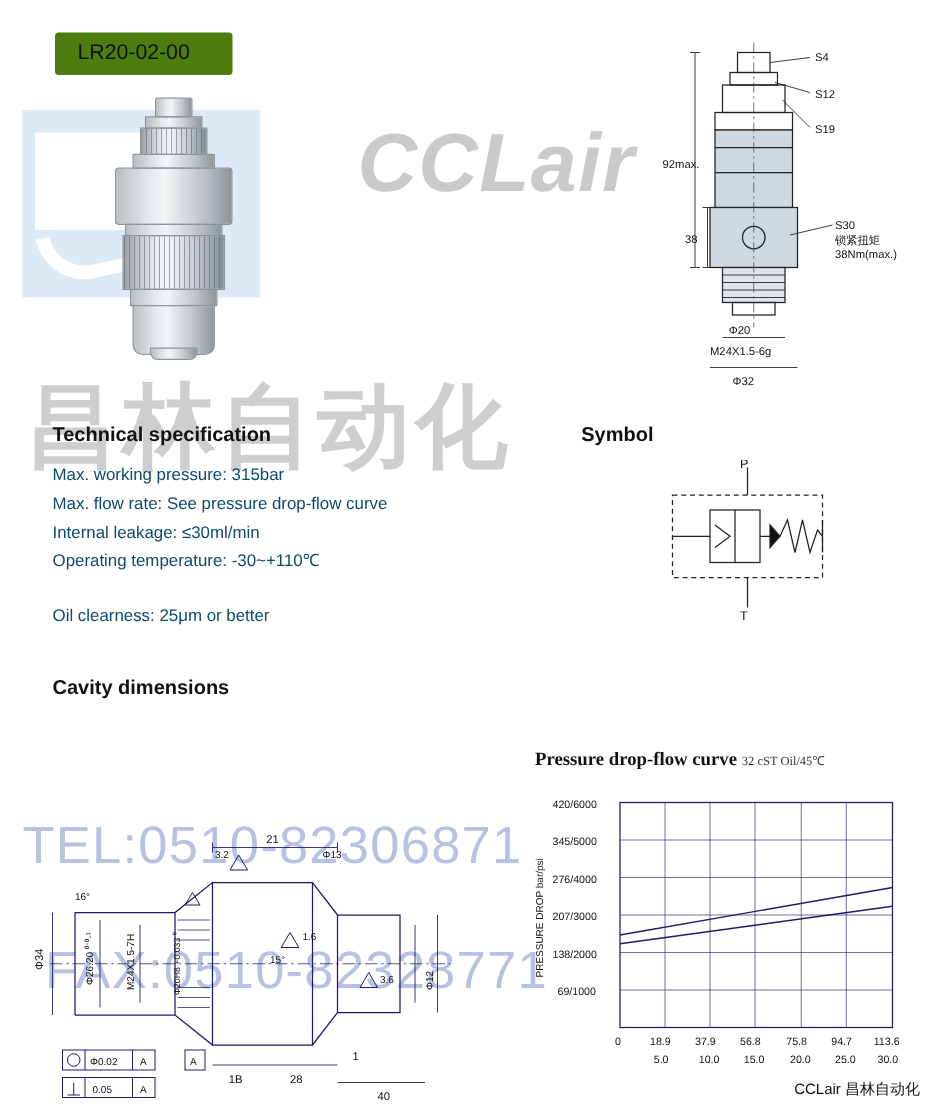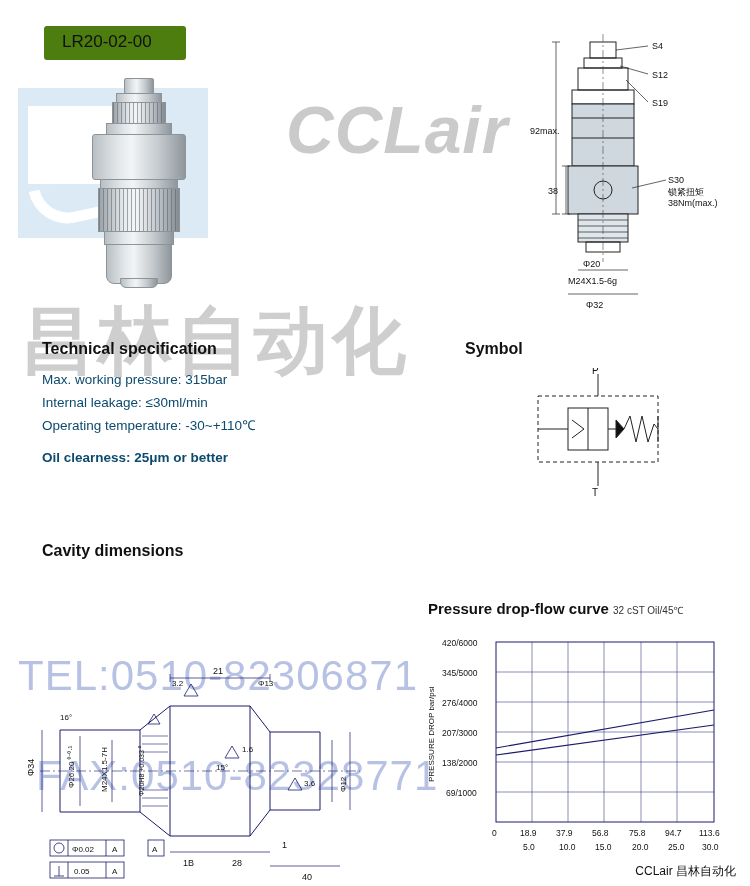--- a/index.html
+++ b/index.html
@@ -88,35 +88,35 @@
   .sec-title {
     position: absolute;
     font-size: 16px;
     font-weight: bold;
     color: #111;
     z-index: 5;
   }
   #tech-title { left: 42px; top: 340px; }
   #cavity-title { left: 42px; top: 542px; }
   #symbol-title { left: 465px; top: 340px; text-align: center; }
-  #curve-title { left: 428px; top: 600px; font-size: 15px; }
+  #curve-title { left: 428px; top: 600px; font-size: 15px; font-family: Liberation Serif, serif; }
   #curve-title small { font-weight: normal; font-size: 10px; color: #333; }
 
   .spec-list {
     position: absolute;
     left: 42px; top: 368px;
     width: 400px;
     z-index: 5;
   }
   .spec-list div {
     font-size: 13.5px;
     line-height: 23px;
     color: #0c4a6e;
   }
-  .spec-list div.gap { margin-top: 9px; font-weight: bold; }
+  .spec-list div.gap { margin-top: 21px; }
 
   
   .photo {
     position: absolute;
     left: 70px; top: 78px;
     width: 140px; height: 210px;
     z-index: 4;
   }
   .photo .p {
     position: absolute;
@@ -220,20 +220,21 @@
     <text x="28" y="176">38</text>
     <text x="63" y="249">Φ20</text>
     <text x="48" y="266">M24X1.5-6g</text>
     <text x="66" y="290">Φ32</text>
   </g>
 </svg>
 
 <div class="sec-title" id="tech-title">Technical specification</div>
 <div class="spec-list">
   <div>Max. working pressure: 315bar</div>
+  <div>Max. flow rate: See pressure drop-flow curve</div>
   <div>Internal leakage: ≤30ml/min</div>
   <div>Operating temperature: -30~+110℃</div>
   <div class="gap">Oil clearness: 25μm or better</div>
 </div>
 
 <div class="sec-title" id="symbol-title">Symbol</div>
 <svg class="svgblock" style="left:520px; top:368px;" width="190" height="130" viewBox="0 0 190 130">
   <g stroke="#222" fill="none" stroke-width="1">
     <rect x="18" y="28" width="120" height="66" stroke-dasharray="4,3"></rect>
     <rect x="48" y="40" width="40" height="42"></rect>

